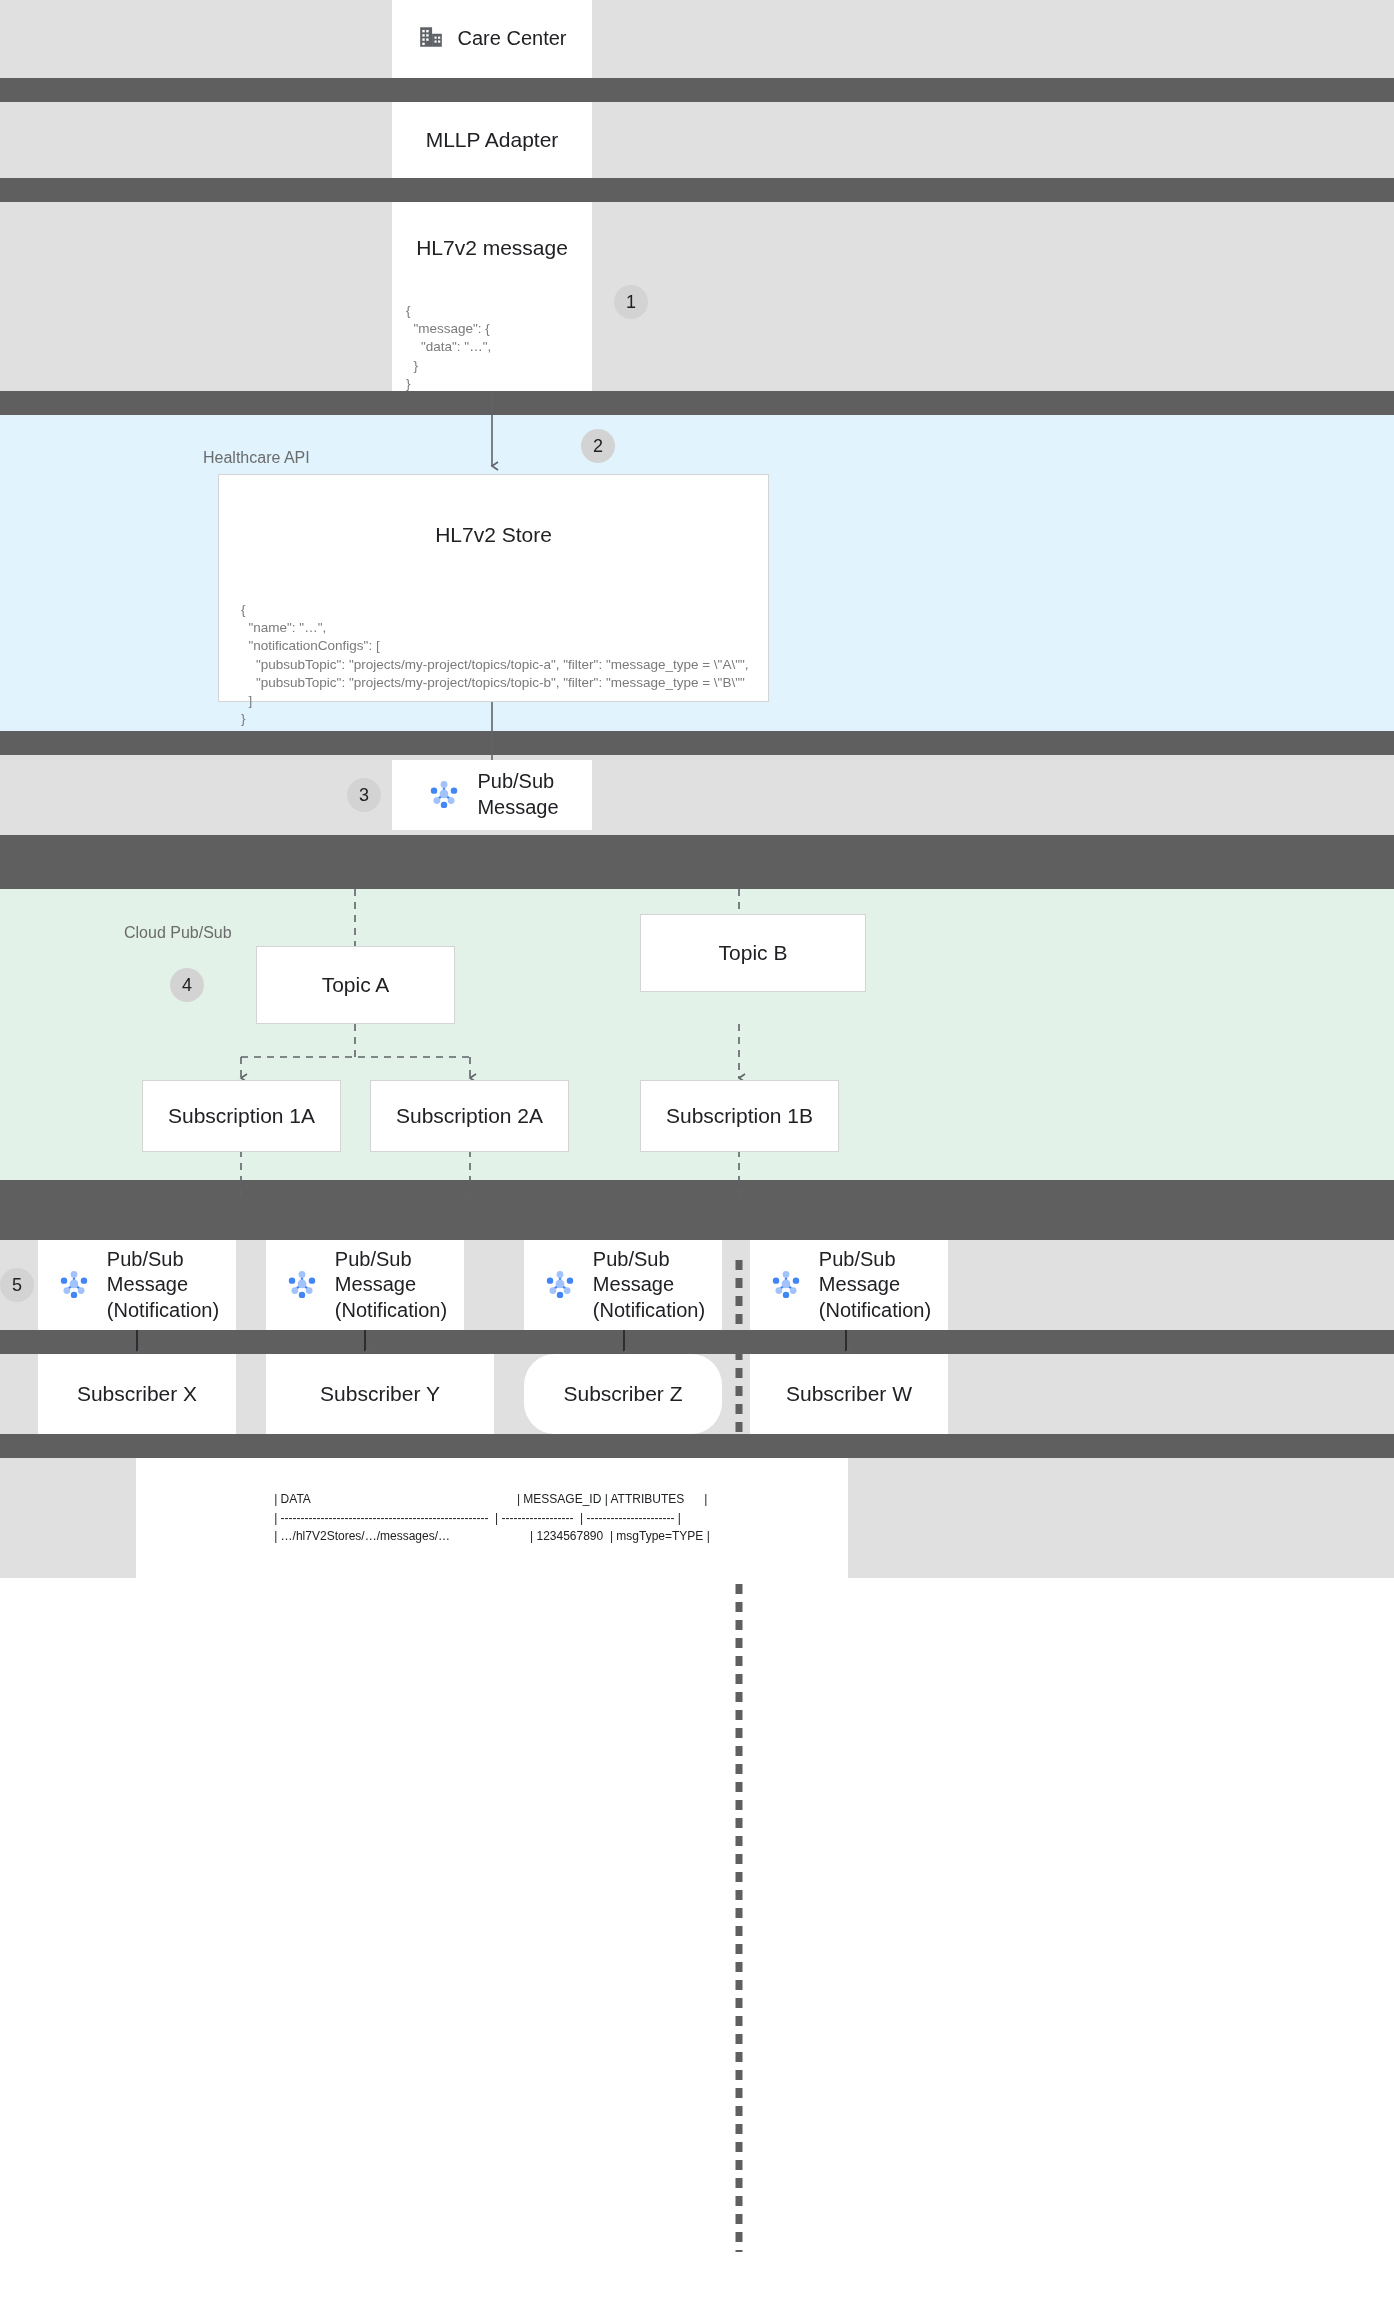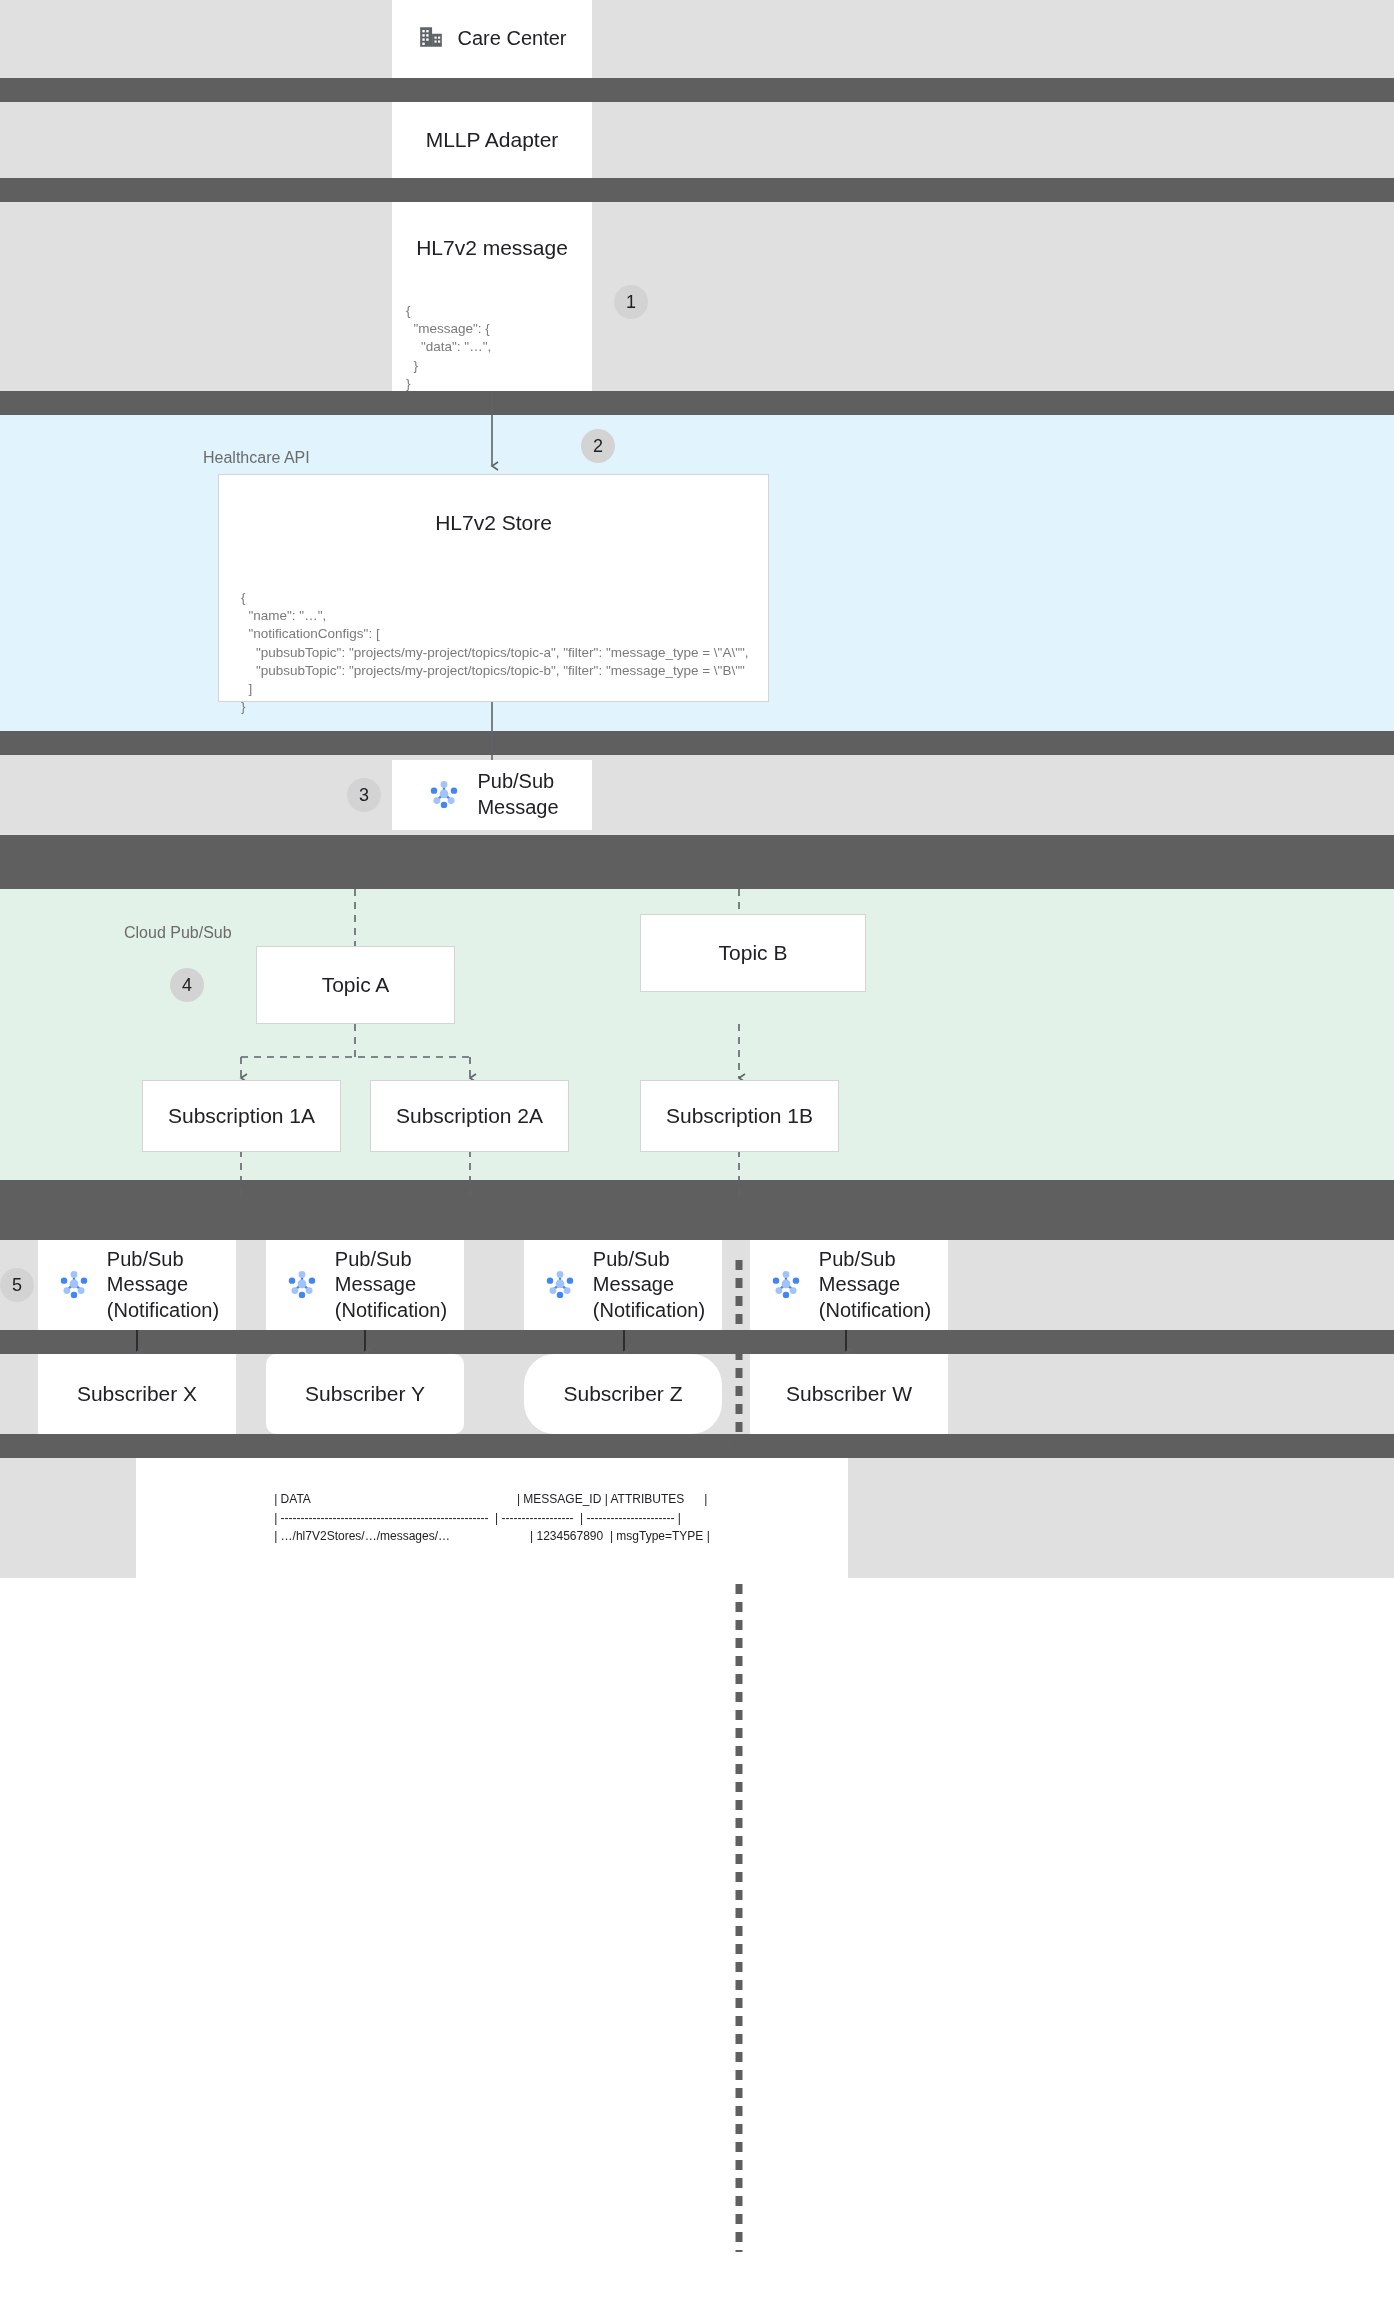--- a/index.html
+++ b/index.html
@@ -69,21 +69,21 @@
     margin: 0 18px;
   }
   .card-doc .doc-body {
     padding: 16px 14px 10px 14px;
     font-size: 13.5px;
     line-height: 1.35;
     color: #7a7a7a;
     white-space: pre;
     font-family: "Liberation Sans", sans-serif;
   }
-  .card-doc.store .doc-head { padding-top: 36px; padding-bottom: 34px; }
+  .card-doc.store .doc-head { padding-top: 48px; padding-bottom: 34px; }
   .card-doc.store .doc-rule { margin: 0 24px; }
   .card-doc.store .doc-body { padding: 20px 22px; font-size: 13.5px; }
 
   
   .card-icon {
     position: absolute;
     background: #ffffff;
     display: flex;
     align-items: center;
     justify-content: center;
@@ -378,21 +378,21 @@
       </svg>
     </span>
     <span class="lbl" style="white-space:pre-line;">Pub/Sub
 Message
 (Notification)</span>
   </div>
 
   <div class="card plain" style="left:38px; top:1354px; width:198px; height:80px;">
     <span class="card-title">Subscriber X</span>
   </div>
-  <div class="card plain" style="left:266px; top:1354px; width:198px; height:80px;border-radius:10px;">
+  <div class="card plain" style="left:266px; top:1354px; width:228px; height:80px;">
     <span class="card-title">Subscriber Y</span>
   </div>
   <div class="card plain" style="left:524px; top:1354px; width:198px; height:80px;border-radius:31px;">
     <span class="card-title">Subscriber Z</span>
   </div>
   <div class="card plain" style="left:750px; top:1354px; width:198px; height:80px;">
     <span class="card-title">Subscriber W</span>
   </div>
 
   <div class="table-card" style="left:136px; top:1458px; width:712px; height:120px;">

